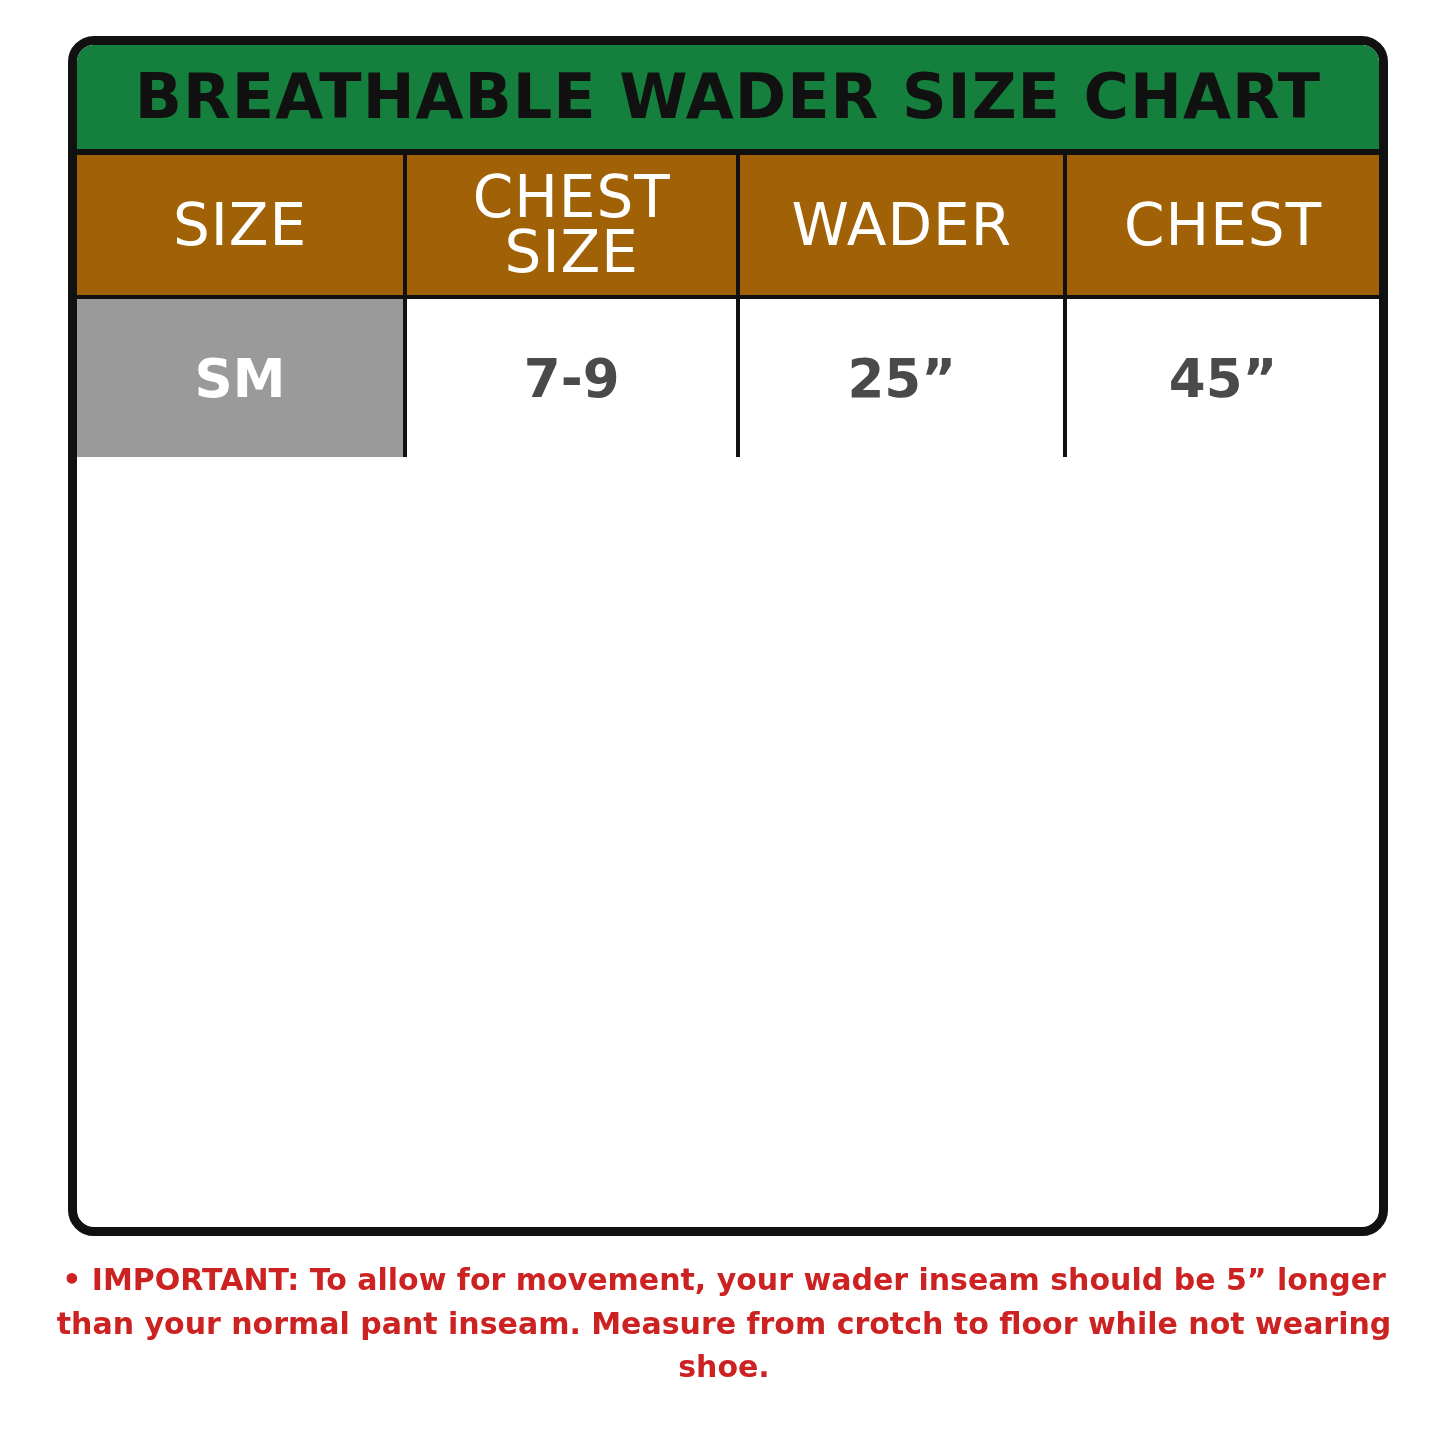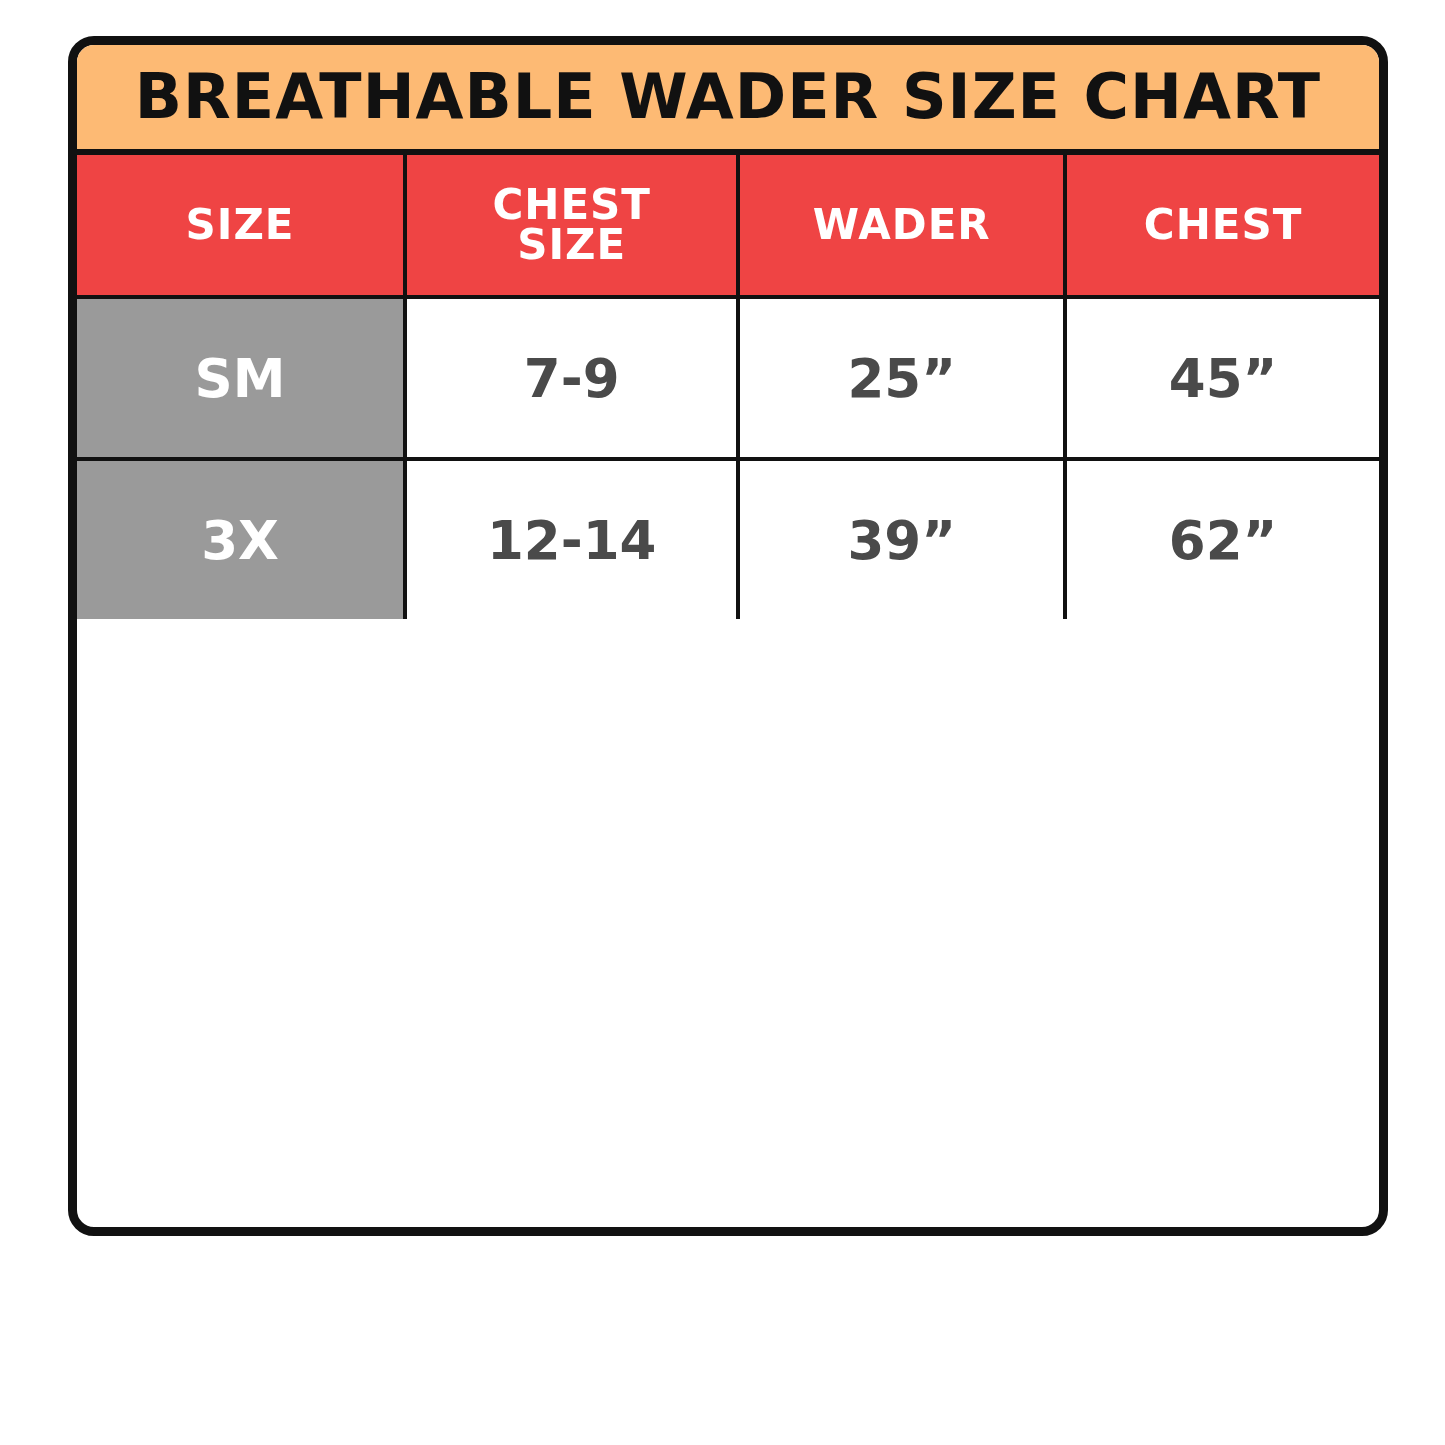--- a/index.html
+++ b/index.html
@@ -30,21 +30,21 @@
     height: 1200px;
     border: 9px solid #111111;
     border-radius: 26px;
     box-sizing: border-box;
     overflow: hidden;
     background: #ffffff;
   }
 
   .chart-title-bar {
     height: 104px;
-    background: #fdba74;
+    background: #15803d;
     display: flex;
     align-items: center;
     justify-content: center;
     border-bottom: 6px solid #111111;
   }
   .chart-title {
     font-family: "DejaVu Sans", sans-serif;
     font-weight: bold;
     font-size: 62px;
     letter-spacing: 1px;
@@ -72,26 +72,26 @@
     vertical-align: middle;
   }
   table.size-table tr th:first-child,
   table.size-table tr td:first-child { border-left: none; }
   table.size-table tr th:last-child,
   table.size-table tr td:last-child { border-right: none; }
   table.size-table thead tr th { border-top: none; }
   table.size-table tbody tr:last-child td { border-bottom: none; }
 
   thead th {
-    background: #ef4444;
+    background: #a16207;
     color: #ffffff;
     height: 140px;
     font-family: "DejaVu Sans", sans-serif;
-    font-weight: bold;
-    font-size: 42px;
+    font-weight: normal;
+    font-size: 58px;
     letter-spacing: 1px;
     line-height: 1.0;
   }
   thead th .two-line { display: block; line-height: 0.95; }
 
   tbody td {
     height: 158px;
     background: #ffffff;
     color: #4a4a4a;
     font-family: "DejaVu Sans", sans-serif;
@@ -146,25 +146,20 @@
           <th>CHEST</th>
         </tr>
       </thead>
       <tbody>
         <tr>
           <td class="size-cell">SM</td>
           <td>7-9</td>
           <td>25”</td>
           <td>45”</td>
         </tr>
-        <tr>
-          <td class="size-cell">3X</td>
-          <td>12-14</td>
-          <td>39”</td>
-          <td>62”</td>
-        </tr>
       </tbody>
     </table>
 
   </div>
 
+  <div class="note">• IMPORTANT: To allow for movement, your wader inseam should be 5” longer than your normal pant inseam. Measure from crotch to floor while not wearing shoe.</div>
 
 </div>
 
 </body></html>

